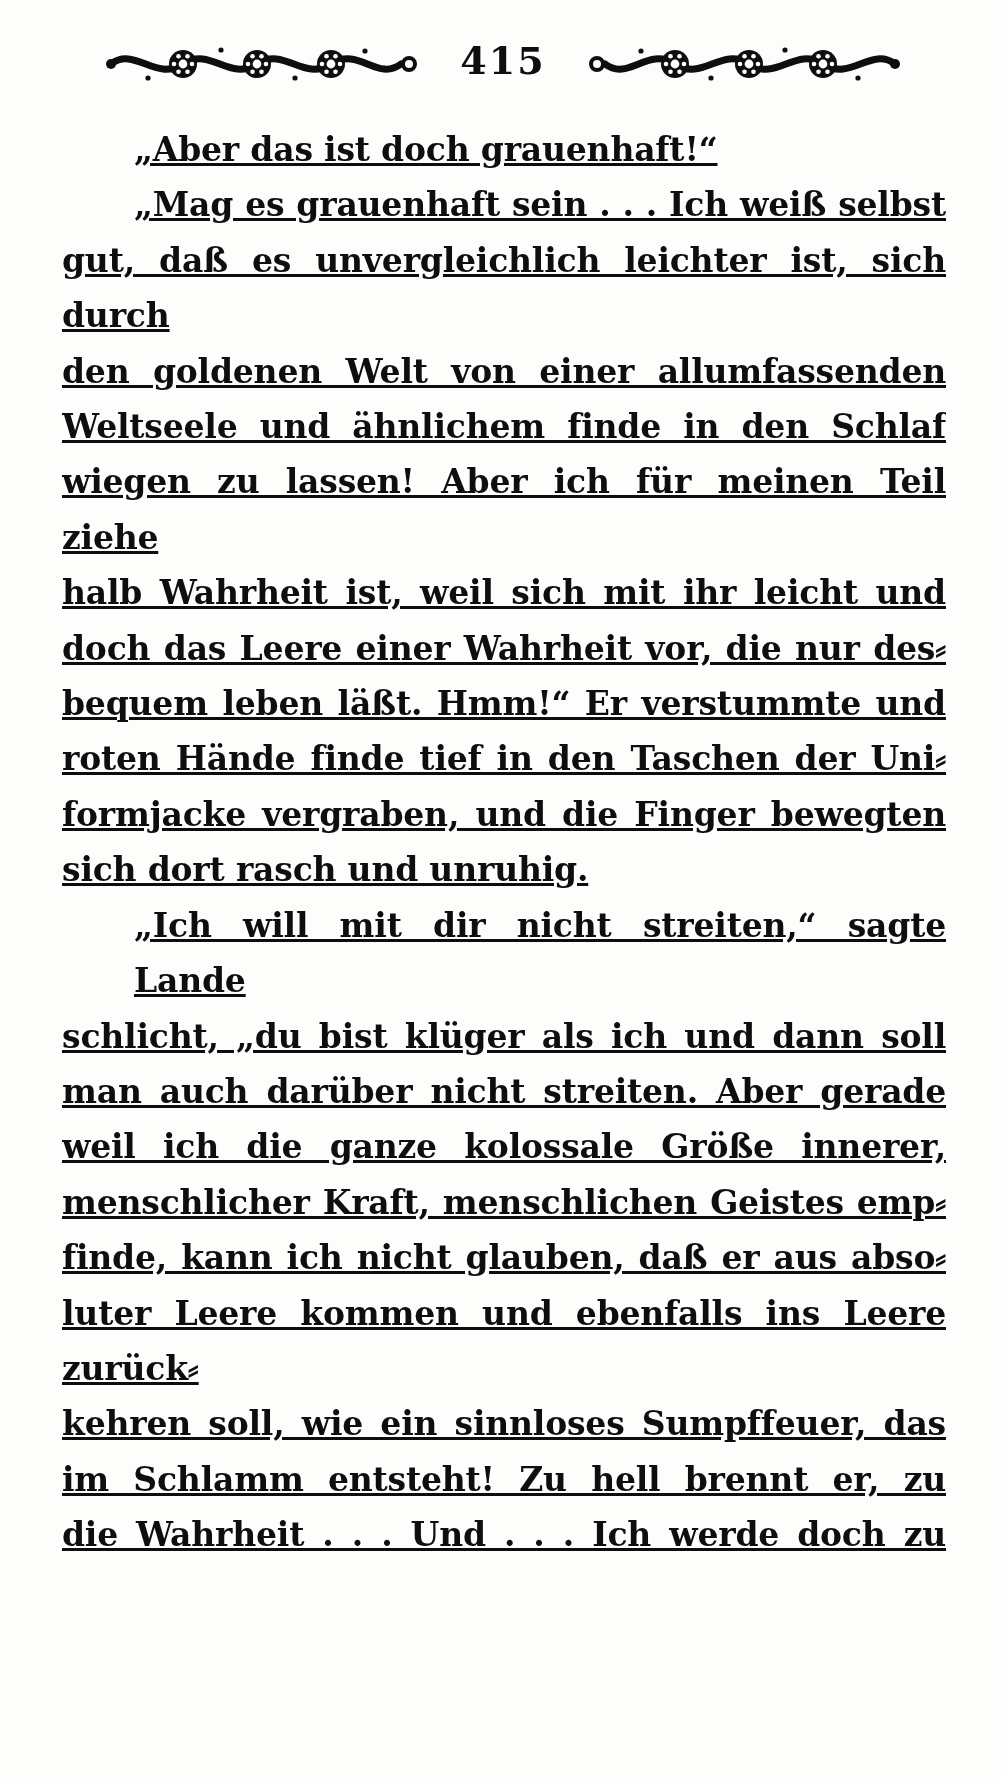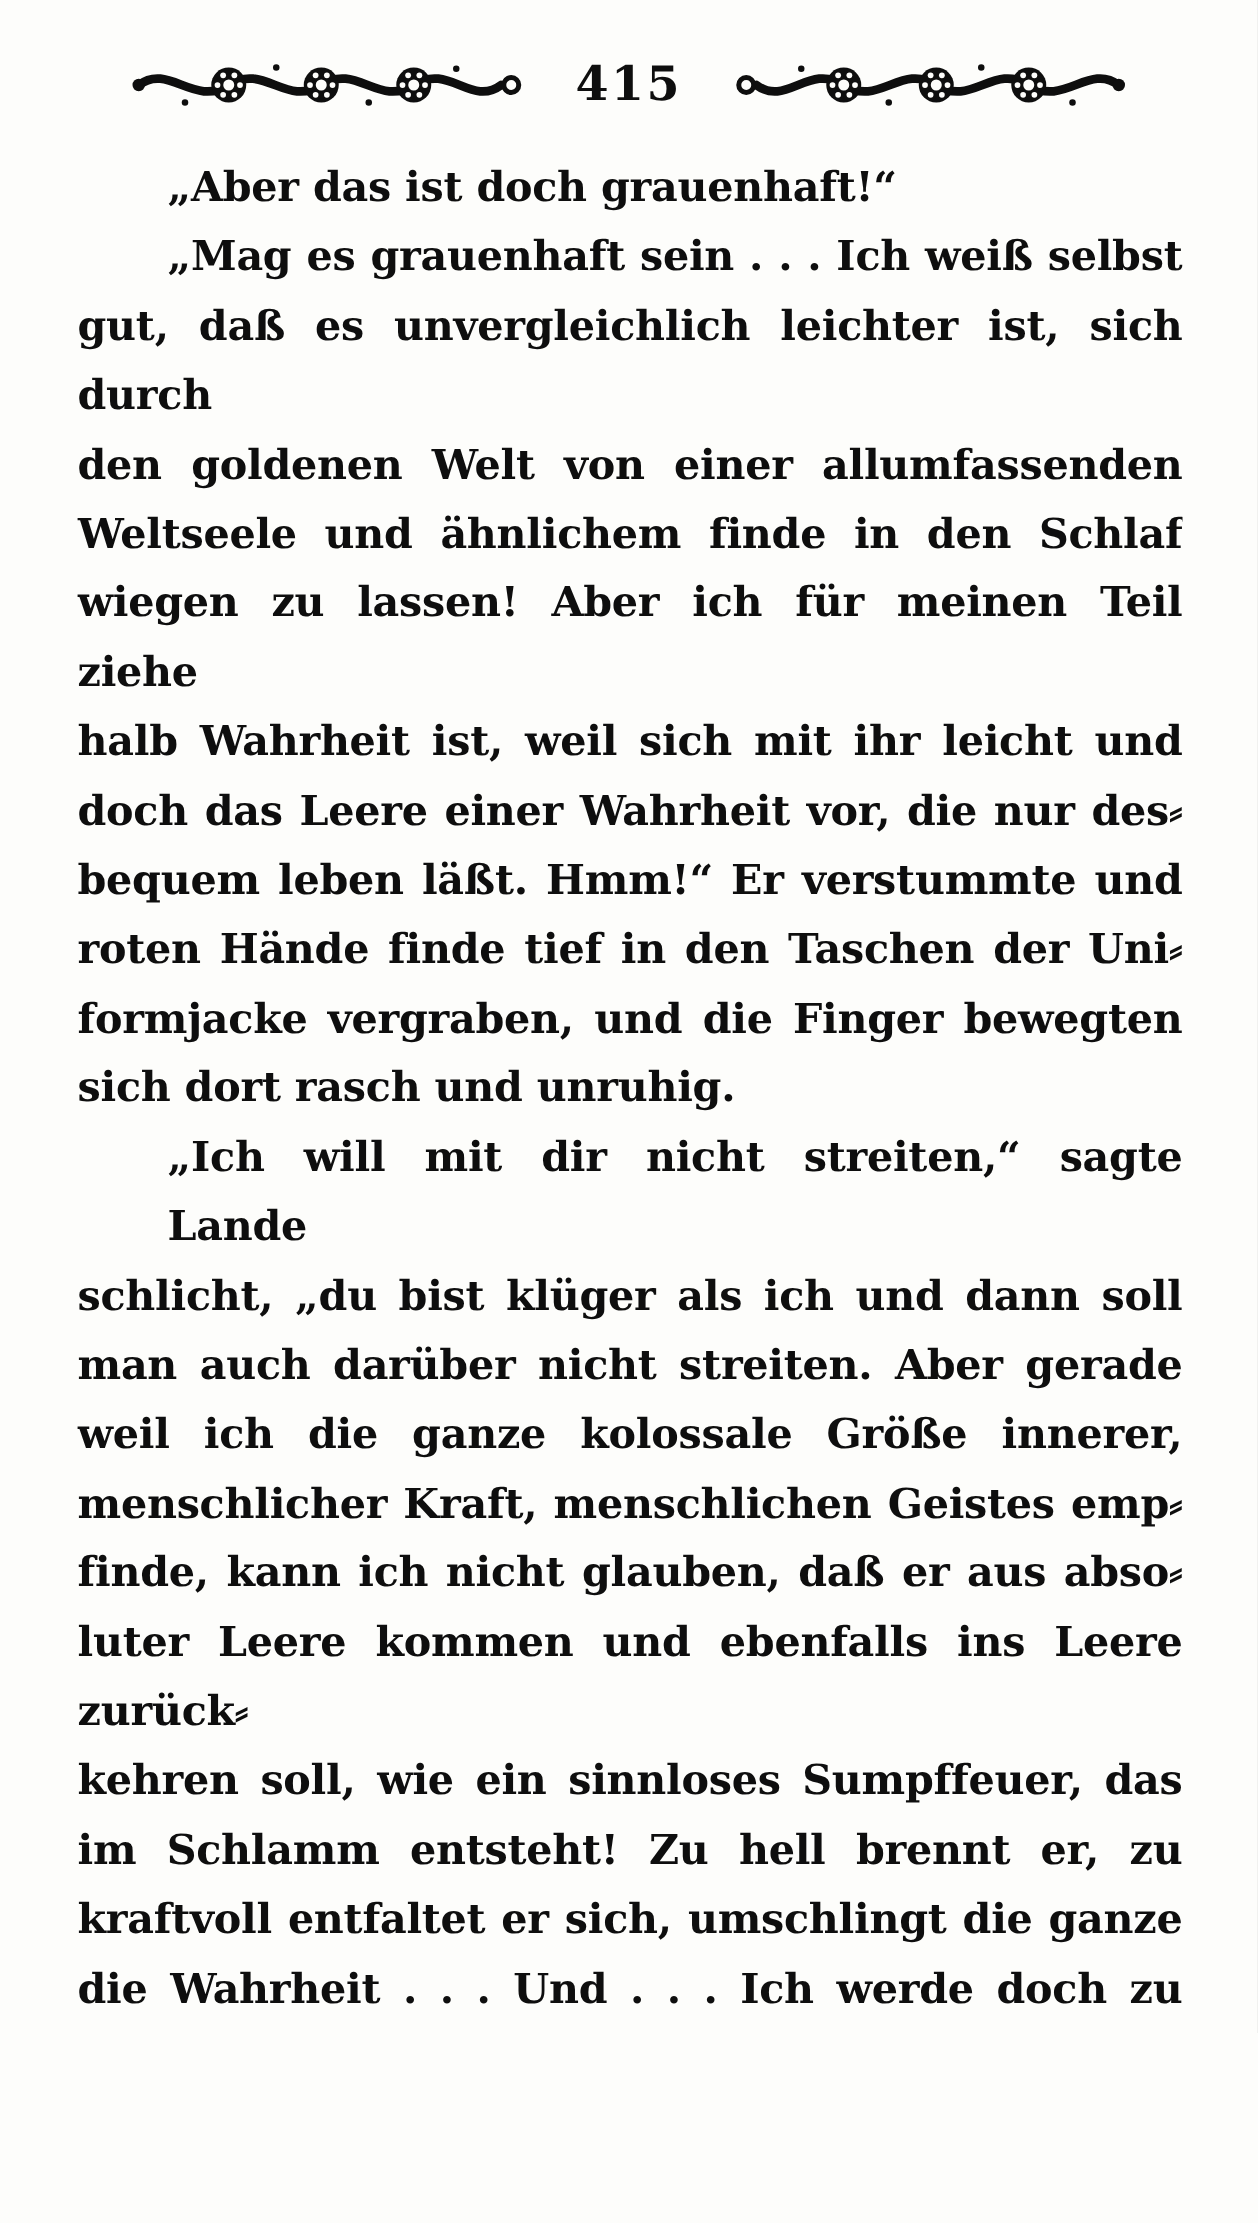--- a/index.html
+++ b/index.html
@@ -12,21 +12,21 @@
     width: 1006px;
     height: 1778px;
     margin: 0 auto;
     background: #fdfdfb;
     color: #0e0e0e;
     overflow: hidden;
     font-family: "DejaVu Serif", "Liberation Serif", serif;
   }
   .header {
     display: flex;
-    align-items: flex-end;
+    align-items: flex-start;
     justify-content: center;
     gap: 34px;
     margin: 42px 40px 0 40px;
     height: 48px;
   }
   .orn {
     width: 330px;
     height: 44px;
     flex: 0 0 auto;
   }
@@ -43,20 +43,21 @@
     font-size: 33px;
     font-weight: 700;
     line-height: 55.4px;
     letter-spacing: -0.2px;
     font-variant-ligatures: none;
   }
   .paragraph { margin: 0; }
   .line {
     white-space: normal;
     overflow: hidden;
+    text-decoration: underline;
   }
   .line.j {
     text-align: justify;
     text-align-last: justify;
   }
   .line.l {
     text-align: left;
     text-align-last: left;
   }
   .line.ind { padding-left: 72px; }
@@ -139,20 +140,19 @@
     <div class="paragraph">
       <div class="line ind j">„Ich will mit dir nicht streiten,“ sagte Lande</div>
       <div class="line j">schlicht, „du bist klüger als ich und dann soll</div>
       <div class="line j">man auch darüber nicht streiten. Aber gerade</div>
       <div class="line j">weil ich die ganze kolossale Größe innerer,</div>
       <div class="line j">menschlicher Kraft, menschlichen Geistes emp⸗</div>
       <div class="line j">finde, kann ich nicht glauben, daß er aus abso⸗</div>
       <div class="line j">luter Leere kommen und ebenfalls ins Leere zurück⸗</div>
       <div class="line j">kehren soll, wie ein sinnloses Sumpffeuer, das</div>
       <div class="line j">im Schlamm entsteht! Zu hell brennt er, zu</div>
-      <div class="line j">kraftvoll entfaltet er sich, umschlingt die ganze</div>
       <div class="line j">die Wahrheit . . . Und . . . Ich werde doch zu</div>
 
     </div>
 
   </div>
 
 </div>
 
 </body></html>

